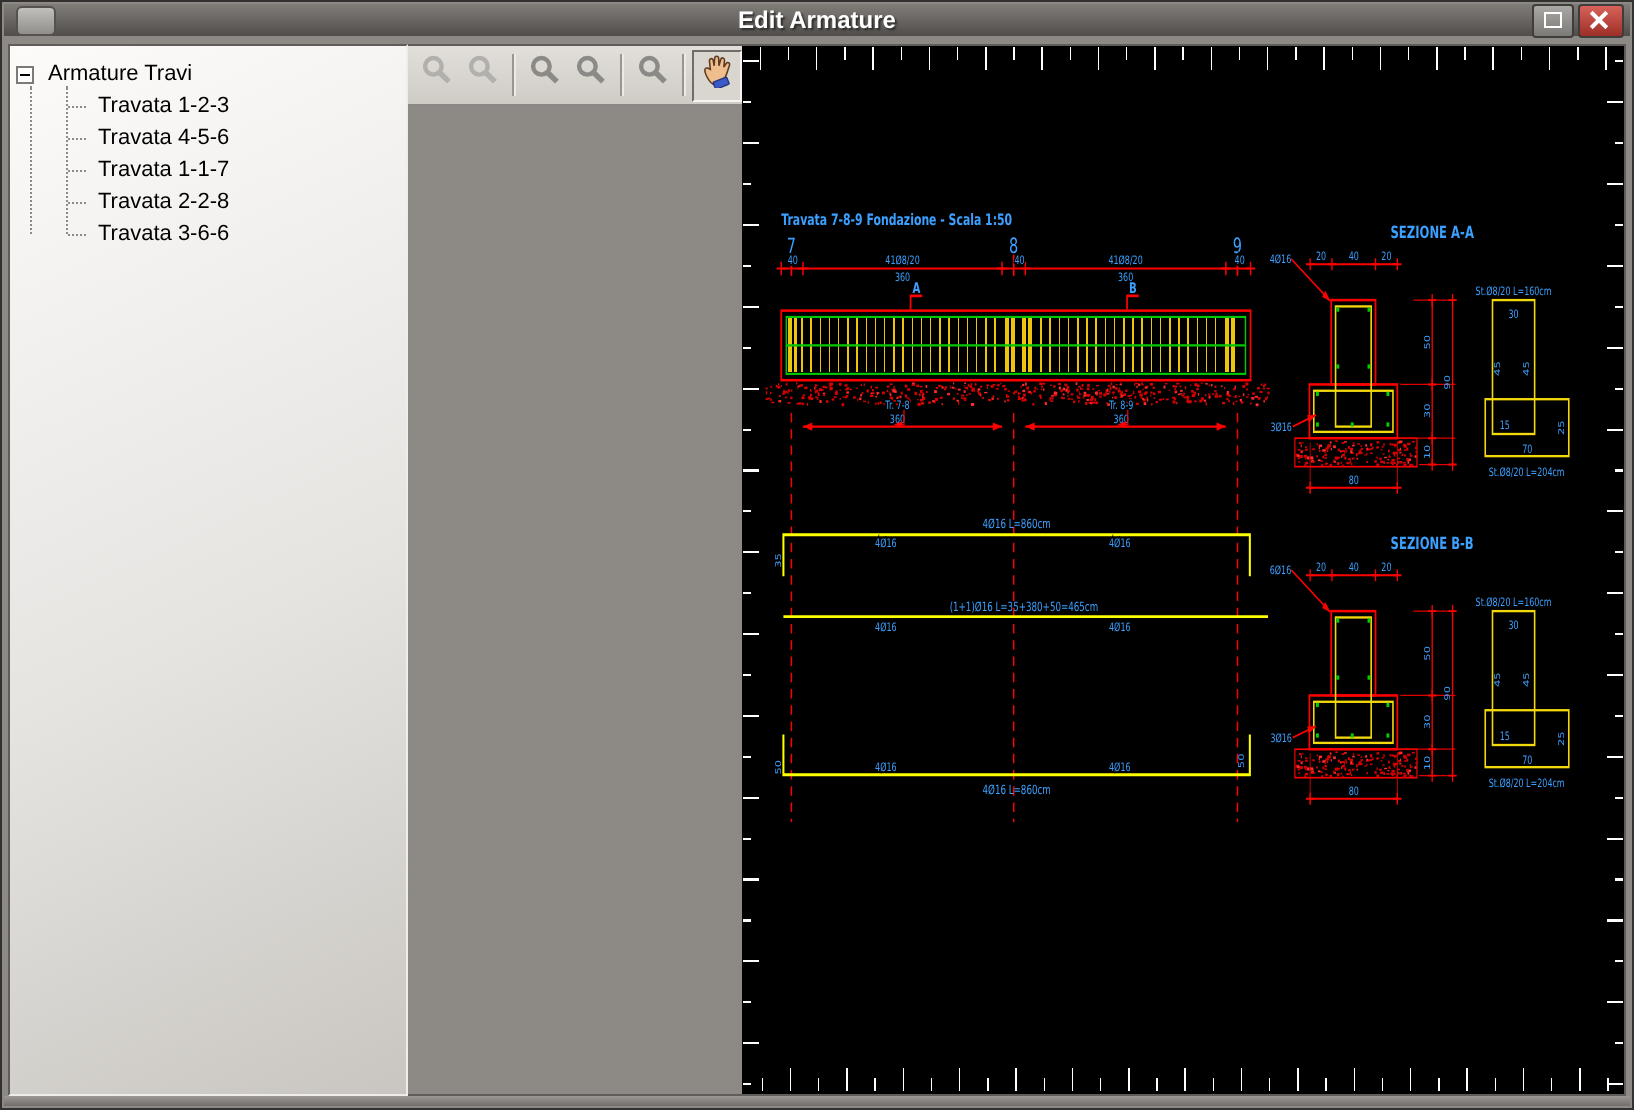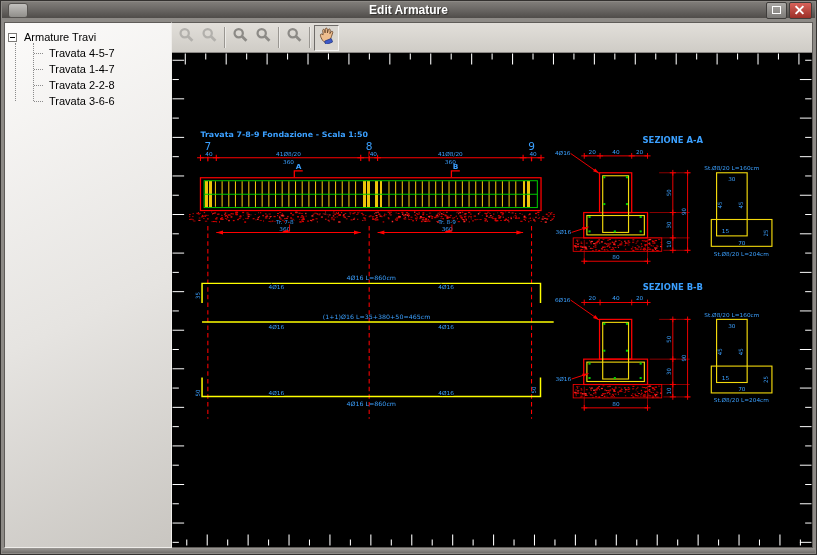--- a/index.html
+++ b/index.html
@@ -9,30 +9,30 @@
   .apptitle{position:absolute;left:0;right:0;text-align:center;color:#fff;font-weight:bold;font-size:12px;text-shadow:1px 1px 1px #2e2c2a;pointer-events:none}
   .appicon{width:18px;height:13px;background:linear-gradient(#c2c0bd,#908e8a);border:1px solid #55524f;border-radius:3px;margin-left:3px}
   .winbtns{margin-left:auto;display:flex;gap:2px;z-index:2}
   .wbtn{width:19px;height:15px;border:1px solid #3f3d3b;border-radius:2px;display:flex;align-items:center;justify-content:center;position:relative}
   .wbtn.max{background:linear-gradient(#aaa8a5,#7c7a77)}
   .wbtn.max .sq{width:7px;height:6px;border:1px solid #fff}
   .wbtn.close{background:linear-gradient(#d8625a,#9c2f27);width:21px}
   .wbtn.close .x1,.wbtn.close .x2{position:absolute;width:11px;height:2px;background:#fff;left:4px;top:6px}
   .x1{transform:rotate(45deg)}.x2{transform:rotate(-45deg)}
   .main{position:absolute;left:3px;top:21px;right:3px;bottom:6px;display:flex}
-  .treepanel{width:168px;box-sizing:border-box;background:linear-gradient(155deg,#fcfbfa,#e6e4e1 55%,#c9c6c1);border:1px solid;border-color:#5f5c59 #efedea #efedea #5f5c59;padding:6px 3px;font-size:11px;color:#000;overflow:hidden}
+  .treepanel{width:200px;box-sizing:border-box;background:linear-gradient(155deg,#fcfbfa,#e6e4e1 55%,#c9c6c1);border:1px solid;border-color:#5f5c59 #efedea #efedea #5f5c59;padding:6px 3px;font-size:11px;color:#000;overflow:hidden}
   .trow{height:16px;display:flex;align-items:center;white-space:nowrap}
   .ebox{width:9px;height:9px;box-sizing:border-box;border:1px solid #7c7a77;background:#fff;position:relative;margin-right:4px;flex:none}
   .ebox .minus{position:absolute;left:1px;right:1px;top:3px;height:1px;background:#000}
   .tkids{margin-left:4px;padding-left:14px;position:relative}
   .tkids::before{content:"";position:absolute;left:3px;top:-2px;bottom:8px;border-left:1px dotted #8b8b8b}
   .trow.leaf::before{content:"";width:9px;border-top:1px dotted #8b8b8b;margin-right:3px;flex:none;margin-left:-10px}
   .tlabel{padding:1px 3px}
   .tlabel.sel{background:#2e63c0;color:#fff;outline:1px dotted #bd7640}
-  .rightpane{flex:1;display:flex;flex-direction:column;border:1px solid #5f5c59;border-left:none;min-width:0}
+  .rightpane{flex:1;display:flex;flex-direction:row;border:1px solid #5f5c59;border-left:none;min-width:0}
   .toolbar{height:29px;background:linear-gradient(#e2dfda,#cfccc6);display:flex;align-items:center;padding-left:3px;border-bottom:1px solid #8a8784;flex:none}
   .tbtn{width:23px;height:24px;display:flex;align-items:center;justify-content:center;color:#8c8a86}
   .tbtn.dis{color:#b2b0ac}
   .tbtn.active{border:1px solid;border-color:#6f6c69 #f5f4f2 #f5f4f2 #6f6c69;background:#d9d6d0}
   .tsep{width:1px;height:21px;background:#999691;border-right:1px solid #eceae7;margin:0 3px;flex:none}
   .canvas{flex:1;background:#000;position:relative}
   .canvas svg{position:absolute;inset:0;width:100%;height:100%}
   .bstrip{position:absolute;left:1px;right:1px;bottom:1px;height:5px;background:linear-gradient(#9b9894,#716e6b)}
   svg text{font-family:"DejaVu Sans",sans-serif;fill:#3ba0ff}
   .bt{font-size:5.5px;text-anchor:middle}
@@ -76,24 +76,27 @@
     <div class="treepanel">
       <div class="trow">
         <span class="ebox">
             <span class="minus"></span>
           </span>
         <span class="tlabel">Armature Travi</span>
       </div>
       <div class="tkids">
         <div class="tkids">
             <div class="trow leaf">
-              <span class="tlabel">Travata 4-5-7</span>
+              <span class="tlabel">Travata 1-2-3</span>
             </div>
             <div class="trow leaf">
-              <span class="tlabel">Travata 1-4-7</span>
+              <span class="tlabel">Travata 4-5-6</span>
+            </div>
+            <div class="trow leaf">
+              <span class="tlabel">Travata 1-1-7</span>
             </div>
             <div class="trow leaf">
               <span class="tlabel">Travata 2-2-8</span>
             </div>
             <div class="trow leaf">
               <span class="tlabel">Travata 3-6-6</span>
             </div>
           </div>
       </div>
     </div>

